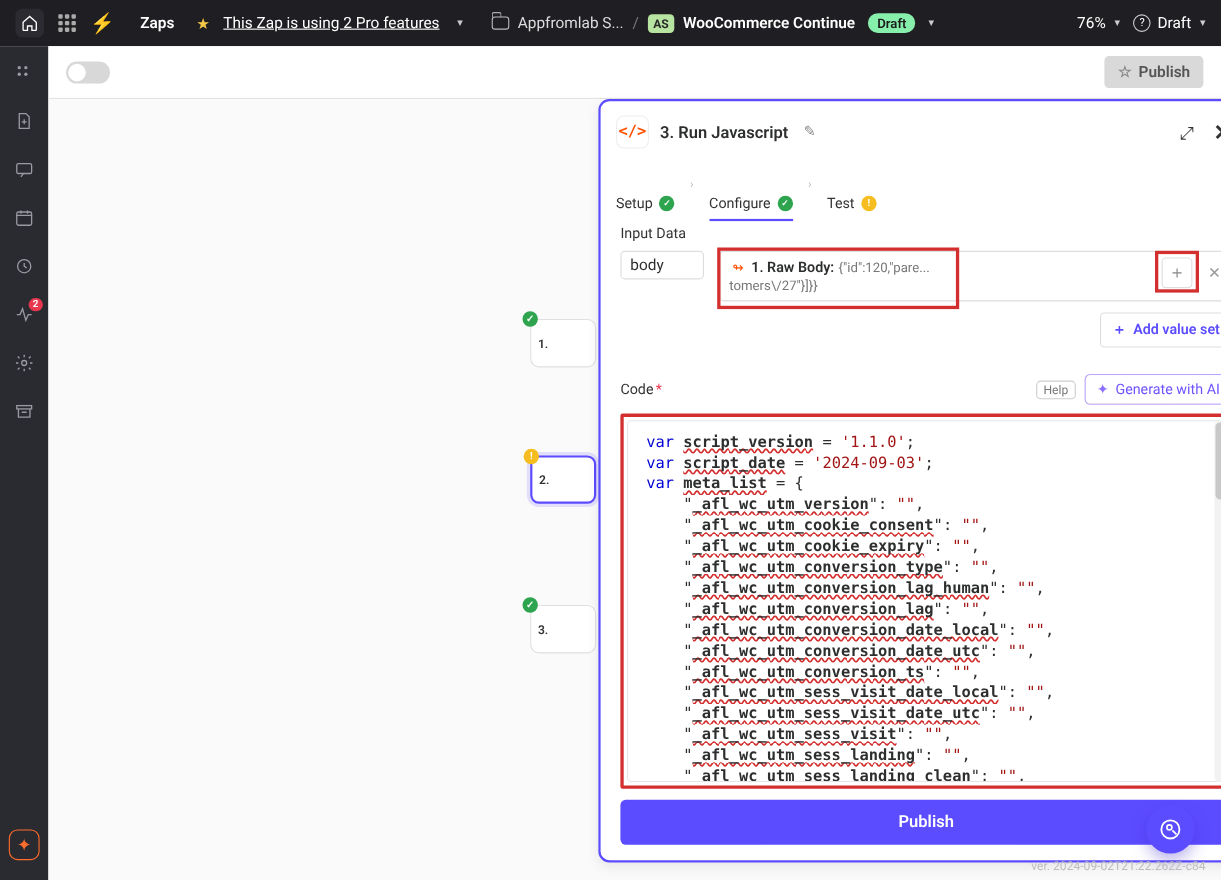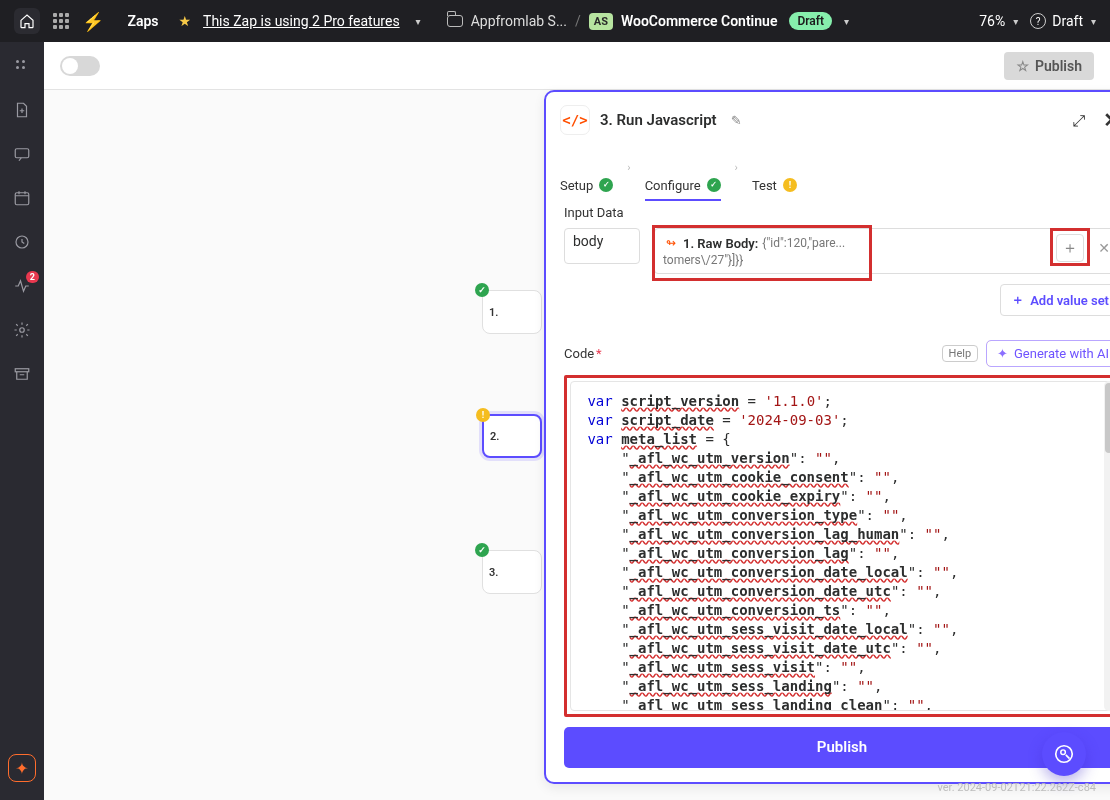--- a/index.html
+++ b/index.html
@@ -69,21 +69,21 @@
   .warn-dot-s{width:14px;height:14px;border-radius:50%;background:#f5bd1f;display:flex;align-items:center;justify-content:center;}
   .warn-dot-s::after{content:"!";color:#fff;font-size:9px;font-weight:bold;}
   .chev{color:#bbb;font-size:11px;}
 
   .panel-body{padding:12px 18px 14px;flex:1;overflow:hidden;display:flex;flex-direction:column;}
   .label{font-size:13px;color:#333;margin-bottom:8px;margin-top:8px;}
   .label .req{color:#e8384f;margin-left:2px;}
 
   .inputs-row{display:flex;gap:14px;align-items:flex-start;}
   .redbox{border:3px solid #d32f2f;}
-  .body-input{flex:0 0 76px;height:36px;background:#fff;border:1px solid #ddd;border-radius:4px;padding:4px 8px;font-size:14px;display:flex;}
+  .body-input{flex:0 0 76px;height:26px;background:#fff;border:1px solid #ddd;border-radius:4px;padding:4px 8px;font-size:14px;display:flex;align-items:center;}
 
   .value-wrap{flex:1;position:relative;}
   .value-box{border:1px solid #ddd;border-radius:4px;padding:6px 34px 6px 8px;min-height:46px;}
   .pill-line1{display:flex;flex-wrap:wrap;gap:4px;align-items:center;}
   .wh-ic{width:16px;height:16px;border-radius:3px;display:flex;align-items:center;justify-content:center;color:#ff4f00;font-size:12px;}
   .pill-label{font-weight:600;font-size:13px;}
   .pill-preview{color:#777;font-size:12px;}
   .pill-line2{color:#777;font-size:12px;margin-top:2px;}
   .red-around-value{position:absolute;left:-2px;top:-3px;width:220px;height:56px;border:3px solid #d32f2f;pointer-events:none;}
   .plus-btn{width:28px;height:28px;border:1px solid #ddd;border-radius:4px;display:flex;align-items:center;justify-content:center;color:#888;font-size:16px;position:absolute;right:36px;top:6px;background:#fff;}

